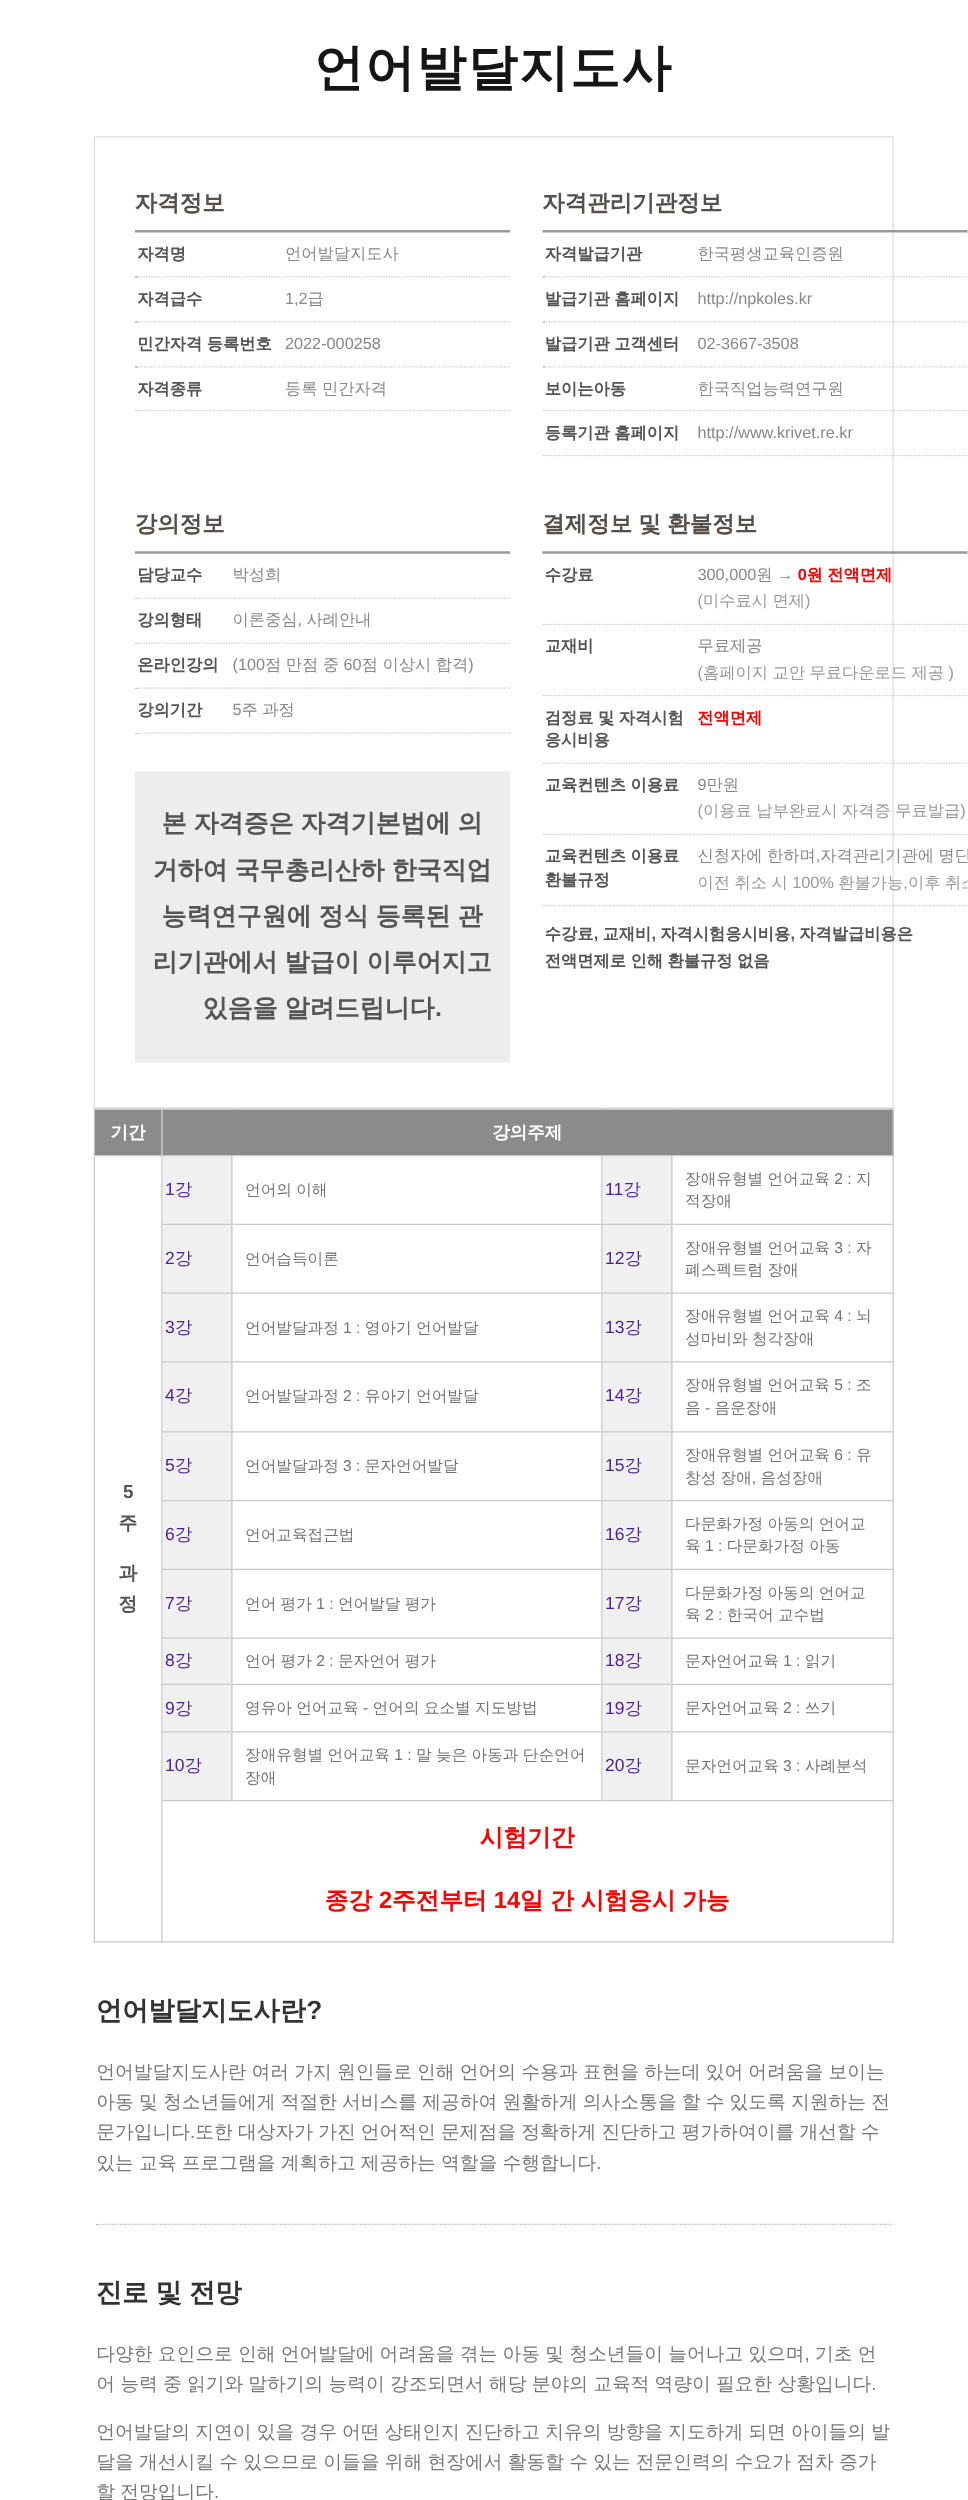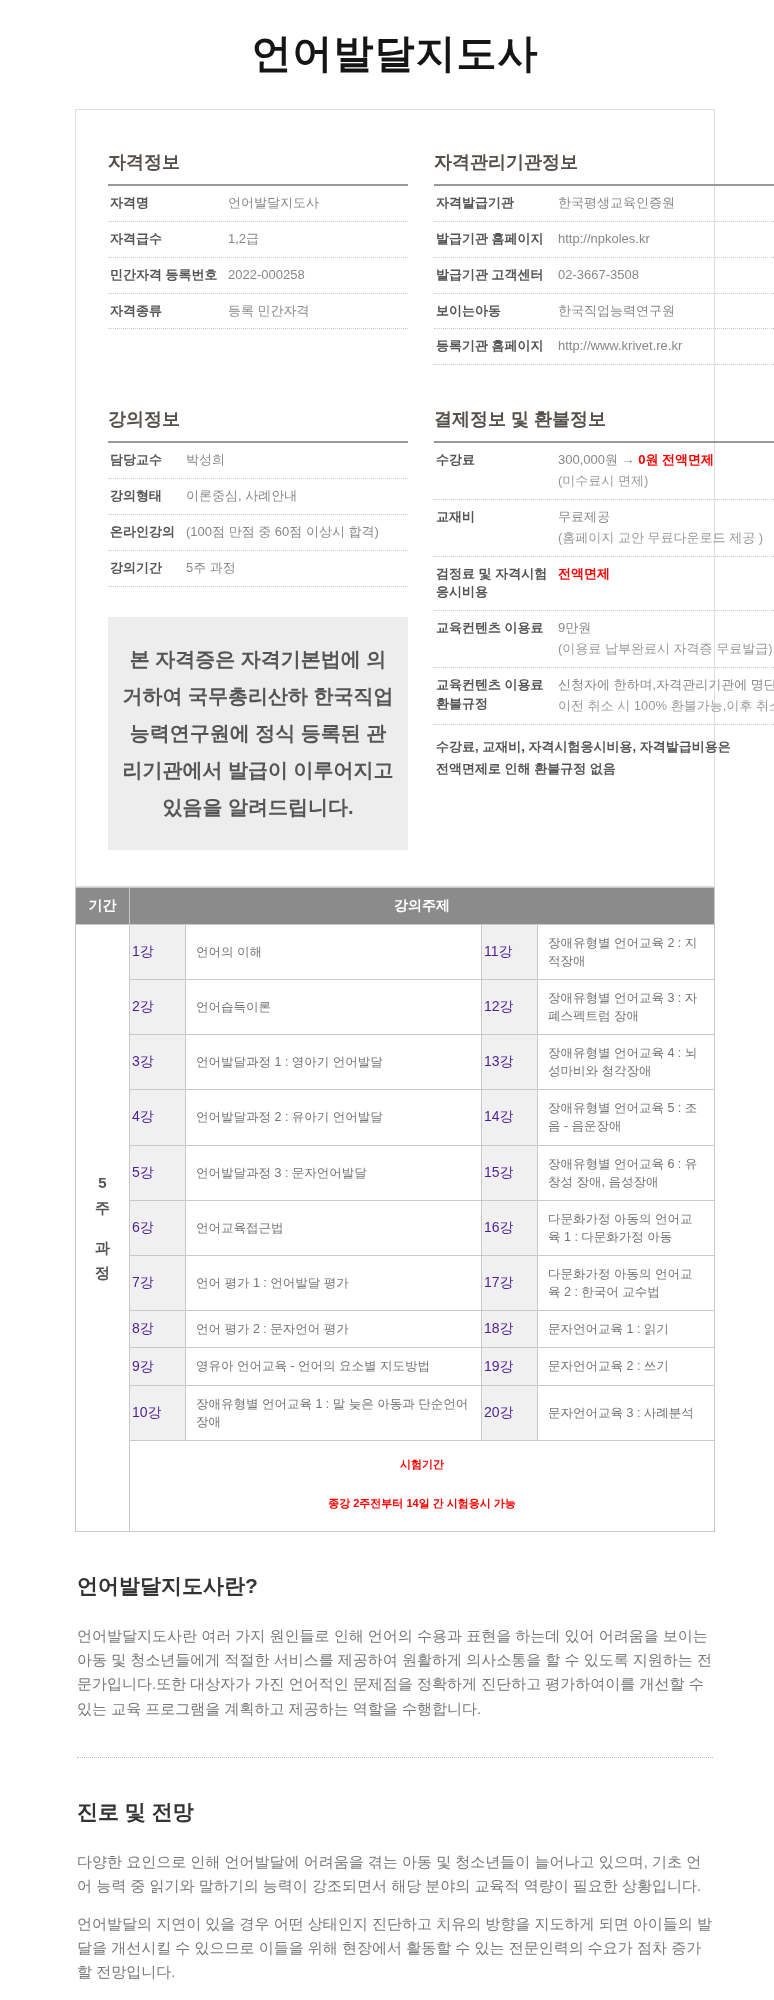--- a/index.html
+++ b/index.html
@@ -28,21 +28,21 @@
   h2.curriculum-title { text-align: center; font-size: 17px; font-weight: bold; color: #333; margin: 48px 0 20px; }
   table.curriculum { width: calc(100% - 16px); margin: 0 8px; border-collapse: collapse; table-layout: fixed; }
   table.curriculum th, table.curriculum td { border: 1px solid #c9c9c9; }
   table.curriculum thead th { background: #8b8b8b; color: #fff; font-size: 14px; font-weight: bold; padding: 9px 4px; }
   td.num { background: #f0f0f0; color: #4c1d95; font-size: 14px; padding: 9px 2px; }
   td.topic { color: #737373; font-size: 12.5px; padding: 9px 10px; line-height: 1.45; }
   td.period { text-align: center; vertical-align: middle; font-weight: bold; color: #555; font-size: 15px; background: #fff; }
   td.period div { line-height: 1.7; }
   td.period div.sp { height: 14px; }
   td.exam { text-align: center; padding: 16px 4px 20px; }
-  .exam-line { color: var(--red); font-weight: bold; font-size: 11px; }
+  .exam-line { color: var(--red); font-weight: bold; font-size: 19px; }
   .exam-line + .exam-line { margin-top: 24px; }
 
   .bottom-area { padding: 0 10px; }
   .bottom-section h2 { text-align: left; font-size: 21px; font-weight: bold; color: #333; margin: 40px 0 24px; }
   .bottom-section p { font-size: 15px; color: #777; line-height: 1.62; margin-bottom: 13px; word-break: break-all; }
   .divider { border: none; border-bottom: 1px dotted #bbb; margin: 36px 0; }
 </style>
 </head>
 <body>
 

